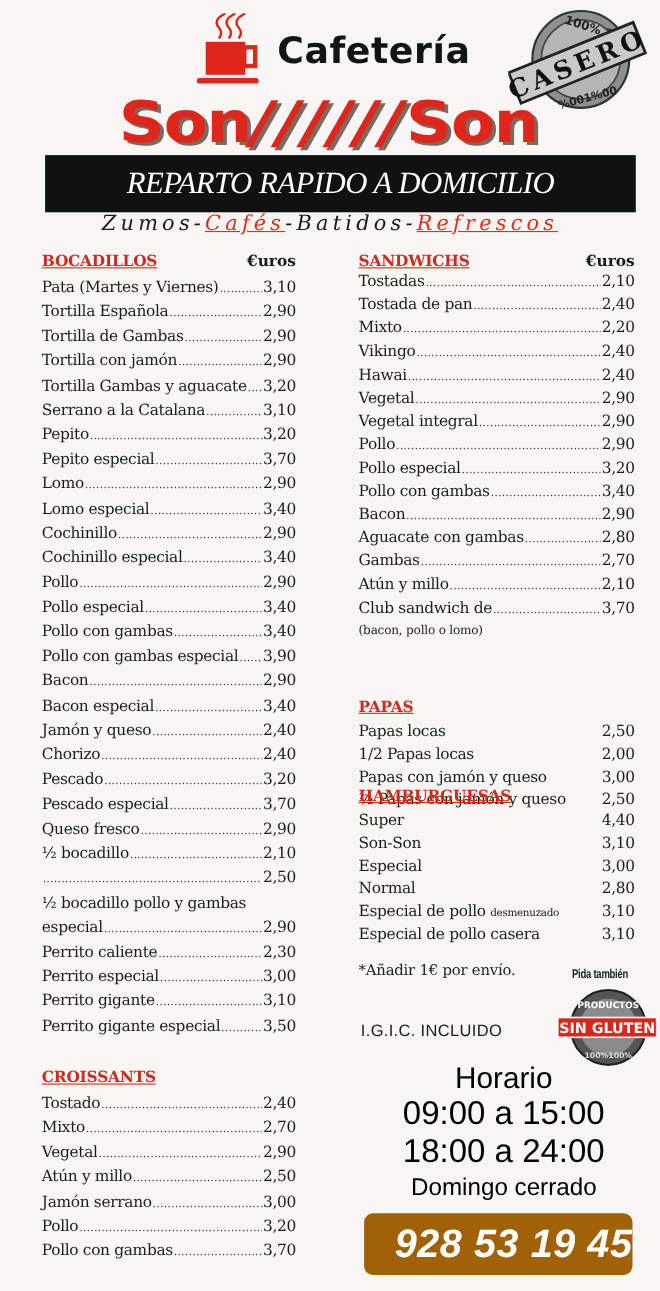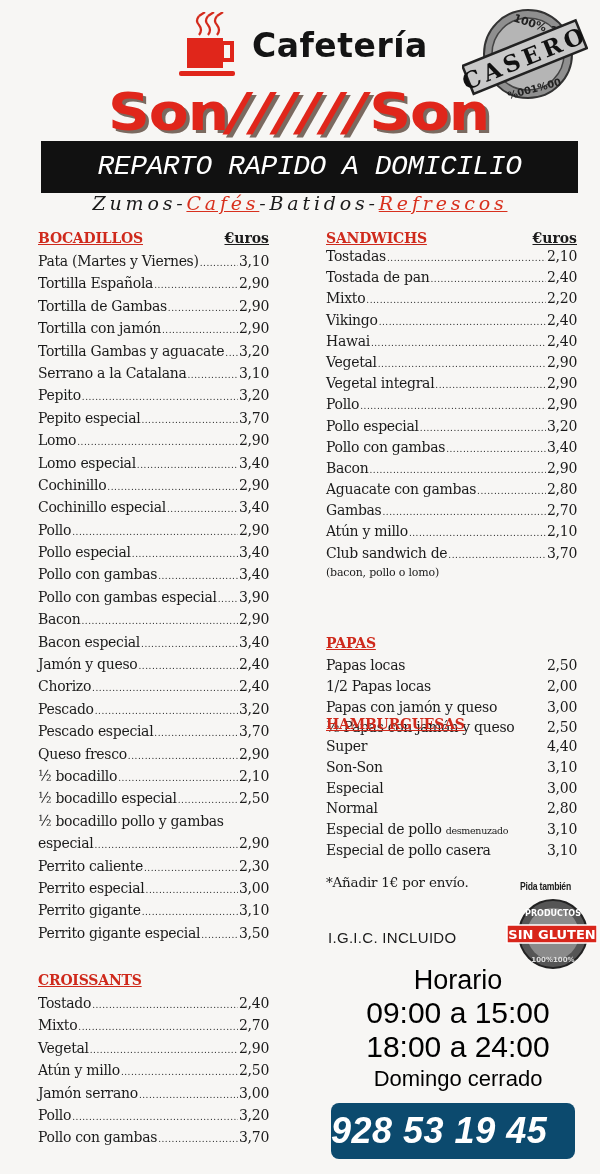--- a/index.html
+++ b/index.html
@@ -6,31 +6,31 @@
   html, body { width: 600px; height: 1174px; background: #f7f6f4; overflow: hidden; }
   body { position: relative; font-family: "DejaVu Serif", serif; color: #1b1b1b; }
 
   
   .header { position: absolute; left: 0; top: 0; width: 600px; height: 220px; }
   .cup { position: absolute; left: 177px; top: 12px; width: 62px; height: 66px; }
   .cafeteria { position: absolute; left: 252px; top: 26px; font-family: "DejaVu Sans", sans-serif; font-weight: 900; font-size: 33px; color: #141414; letter-spacing: 0.5px; }
   .brand { position: absolute; left: 108px; top: 82px; font-family: "DejaVu Sans", sans-serif; font-weight: 900; font-size: 52px; color: #e0261b; letter-spacing: -1px; text-shadow: 3px 3px 0 #7a6a60; transform: scaleX(1.12); transform-origin: left center; font-style: normal; }
   .brand .slashes { font-style: italic; font-weight: 700; letter-spacing: 2px; }
   .seal { position: absolute; left: 462px; top: 6px; width: 126px; height: 96px; }
-  .banner { position: absolute; left: 41px; top: 141px; width: 537px; height: 52px; background: #111; color: #fff; font-family: Liberation Mono, monospace; font-style: italic; font-size: 28px; text-align: center; line-height: 52px; letter-spacing: -0.5px; }
+  .banner { position: absolute; left: 41px; top: 141px; width: 537px; height: 52px; background: #111; color: #fff; font-family: Liberation Serif, serif; font-style: italic; font-size: 28px; text-align: center; line-height: 52px; letter-spacing: -0.5px; }
   .tagline { position: absolute; left: 0; top: 192px; width: 600px; text-align: center; font-family: "DejaVu Serif", serif; font-style: italic; font-size: 19px; letter-spacing: 3.8px; color: #1a1a1a; }
   .tagline .red { color: #d8301d; text-decoration: underline; }
 
   
   .col { position: absolute; }
   .col-left { left: 38px; top: 230px; width: 231px; }
   .col-right { left: 326px; top: 230px; width: 251px; }
   .sec-head { display: flex; justify-content: space-between; align-items: baseline; height: 20px; }
   .sec-title { font-family: "DejaVu Serif", serif; font-weight: bold; font-size: 14px; color: #cf2a1c; text-decoration: underline; letter-spacing: -0.2px; }
-  .sec-euros { font-family: "DejaVu Serif", serif; font-weight: bold; font-size: 14px; color: #1b1b1b; text-decoration: underline; }
+  .sec-euros { font-family: "DejaVu Serif", serif; font-weight: bold; font-size: 14px; color: #1b1b1b; }
   .row { display: flex; align-items: baseline; font-size: 14px; height: 22.4px; line-height: 22.4px; white-space: nowrap; letter-spacing: -0.3px; }
   .row .name { flex: 0 0 auto; }
   .row .dots { flex: 1 1 auto; overflow: hidden; color: #2a2a2a; font-size: 9px; letter-spacing: 0.5px; margin: 0 1px; }
   .row .dots::after { content: "......................................................................................................................................"; }
   .row .price { flex: 0 0 auto; }
   .row.nodots .price { margin-left: auto; }
   .row.wrapline { height: 22.4px; }
   .note-small { font-size: 11px; height: 22px; line-height: 18px; letter-spacing: -0.2px; }
   .row .sub { font-size: 9.5px; margin-left: 4px; }
 
@@ -45,21 +45,21 @@
 
   .envio { position: absolute; left: 326px; top: 874px; font-size: 13.5px; letter-spacing: -0.2px; }
   .igic { position: absolute; left: 328px; top: 929px; font-family: "Liberation Sans", sans-serif; font-size: 15px; letter-spacing: 0.3px; }
   .pida { position: absolute; left: 520px; top: 880px; font-family: "Liberation Sans", sans-serif; font-size: 11.5px; font-weight: bold; transform: scaleX(0.75); transform-origin: left center; letter-spacing: -0.3px; }
   .gluten { position: absolute; left: 505px; top: 896px; width: 92px; height: 74px; }
 
   .horario { position: absolute; left: 338px; top: 964px; width: 240px; text-align: center; font-family: "Liberation Sans", sans-serif; color: #000000; }
   .horario .h1 { font-size: 27px; line-height: 32px; }
   .horario .h2 { font-size: 30px; line-height: 34px; }
   .horario .h3 { font-size: 22px; line-height: 30px; }
-  .phone { position: absolute; left: 331px; top: 1103px; width: 244px; height: 56px; background: #0c4a6e; border-radius: 8px; color: #fff; font-family: "Liberation Sans", sans-serif; font-weight: bold; font-style: italic; font-size: 36px; text-align: left; line-height: 56px; letter-spacing: 0.5px; }
+  .phone { position: absolute; left: 331px; top: 1103px; width: 244px; height: 56px; background: #a16207; border-radius: 8px; color: #fff; font-family: "Liberation Sans", sans-serif; font-weight: bold; font-style: italic; font-size: 36px; text-align: right; line-height: 56px; letter-spacing: 0.5px; }
 </style>
 </head>
 <body>
 
 <div class="header">
   <svg class="cup" viewBox="0 0 62 66">
     <path d="M22 4 q-4 5 0 9 q4 5 0 10" stroke="#d42a1c" stroke-width="2.2" fill="none"></path>
     <path d="M31 4 q-4 5 0 9 q4 5 0 10" stroke="#d42a1c" stroke-width="2.2" fill="none"></path>
     <path d="M40 4 q-4 5 0 9 q4 5 0 10" stroke="#d42a1c" stroke-width="2.2" fill="none"></path>
     <path d="M40 4 l6 -4 M31 4 l6 -4 M22 4 l6 -4" stroke="#d42a1c" stroke-width="2.2"></path>
@@ -207,21 +207,20 @@
         <span class="name">Queso fresco</span>
         <span class="dots"></span>
         <span class="price">2,90</span>
       </div>
       <div class="row">
         <span class="name">½ bocadillo</span>
         <span class="dots"></span>
         <span class="price">2,10</span>
       </div>
       <div class="row">
-        <span class="name">½ bocadillo especial</span>
         <span class="dots"></span>
         <span class="price">2,50</span>
       </div>
       <div class="row wrapline">
         <span class="name">½ bocadillo pollo y gambas</span>
       </div>
       <div class="row">
         <span class="name">especial</span>
         <span class="dots"></span>
         <span class="price">2,90</span>

